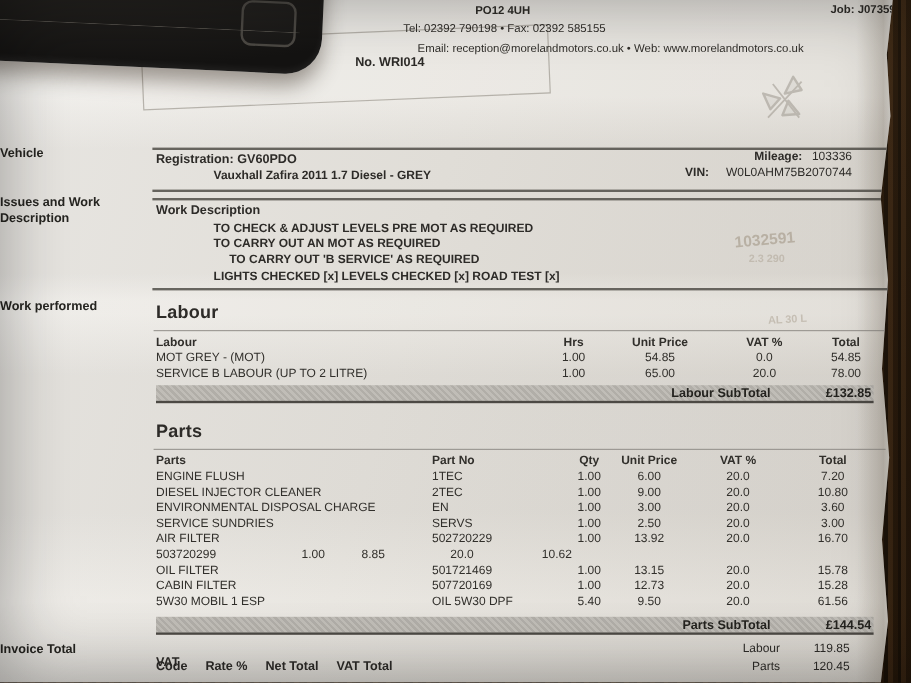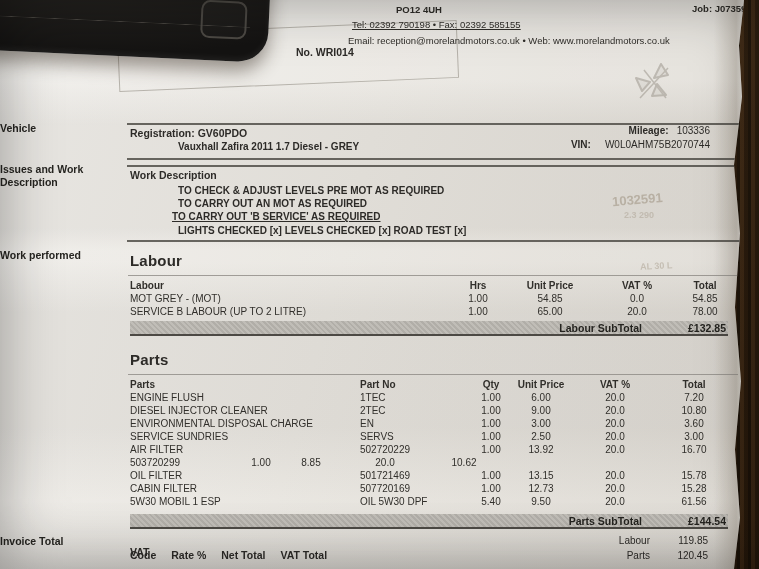--- a/index.html
+++ b/index.html
@@ -90,21 +90,21 @@
 </head>
 <body>
 
 <div class="scene">
   <div class="paper">
 
     <div class="no-box"></div>
 
     <div class="abs t9 sb hdr-line" style="left:348px; top:4px;">PO12 4UH</div>
     <div class="abs t9 sb hdr-line" style="left:644px; top:3px;">Job: J073593</div>
-    <div class="abs t9 hdr-line" style="left:352px; top:19px;text-decoration:underline;">Tel: 02392 790198 • Fax: 02392 585155</div>
+    <div class="abs t9 hdr-line" style="left:336px; top:19px;">Tel: 02392 790198 • Fax: 02392 585155</div>
     <div class="abs t9 hdr-line" style="left:348px; top:35px;">Email: reception@morelandmotors.co.uk • Web: www.morelandmotors.co.uk</div>
     <div class="abs t105 sb" style="left:248px; top:46px;">No. WRI014</div>
 
     <div class="stamp">
       <svg viewBox="0 0 48 48" width="48" height="48">
         <g stroke="#9c968c" fill="rgba(150,145,135,.18)" stroke-width="2" stroke-linejoin="round">
           <path d="M24 20 L31 6 L38 17 Z"></path>
           <path d="M20 24 L6 20 L12 33 Z"></path>
           <path d="M27 26 L36 37 L22 38 Z"></path>
         </g>
@@ -129,21 +129,21 @@
       </div>
     </div>
     <div class="rule" style="top:158px;"></div>
 
     <div class="side-label" style="top:163px;">Issues and Work</div>
     <div class="side-label" style="top:176px;">Description</div>
     <div class="rule" style="top:165px;"></div>
     <div class="abs t105 b" style="left:130px; top:169px;">Work Description</div>
     <div class="abs t10 sb" style="left:130px; top:198px;">TO CARRY OUT AN MOT AS REQUIRED</div>
     <div class="abs t10 sb" style="left:130px; top:185px;">TO CHECK &amp; ADJUST LEVELS PRE MOT AS REQUIRED</div>
-    <div class="abs t10 sb" style="left:124px; top:211px;text-decoration:underline;">TO CARRY OUT 'B SERVICE' AS REQUIRED</div>
+    <div class="abs t10 sb" style="left:143px; top:211px;">TO CARRY OUT 'B SERVICE' AS REQUIRED</div>
     <div class="abs t10 sb" style="left:130px; top:225px;">LIGHTS CHECKED  [x] LEVELS CHECKED [x] ROAD TEST [x]</div>
     <div class="rule" style="top:240px;"></div>
 
     <div class="side-label" style="top:249px;">Work performed</div>
     <div class="abs t15 b" style="left:130px; top:252px;">Labour</div>
     <div class="hair" style="top:275px;"></div>
 
     <div class="tbl" style="top:279px;">
       <div class="trow b">
         <span class="c lw-d">Labour</span>

